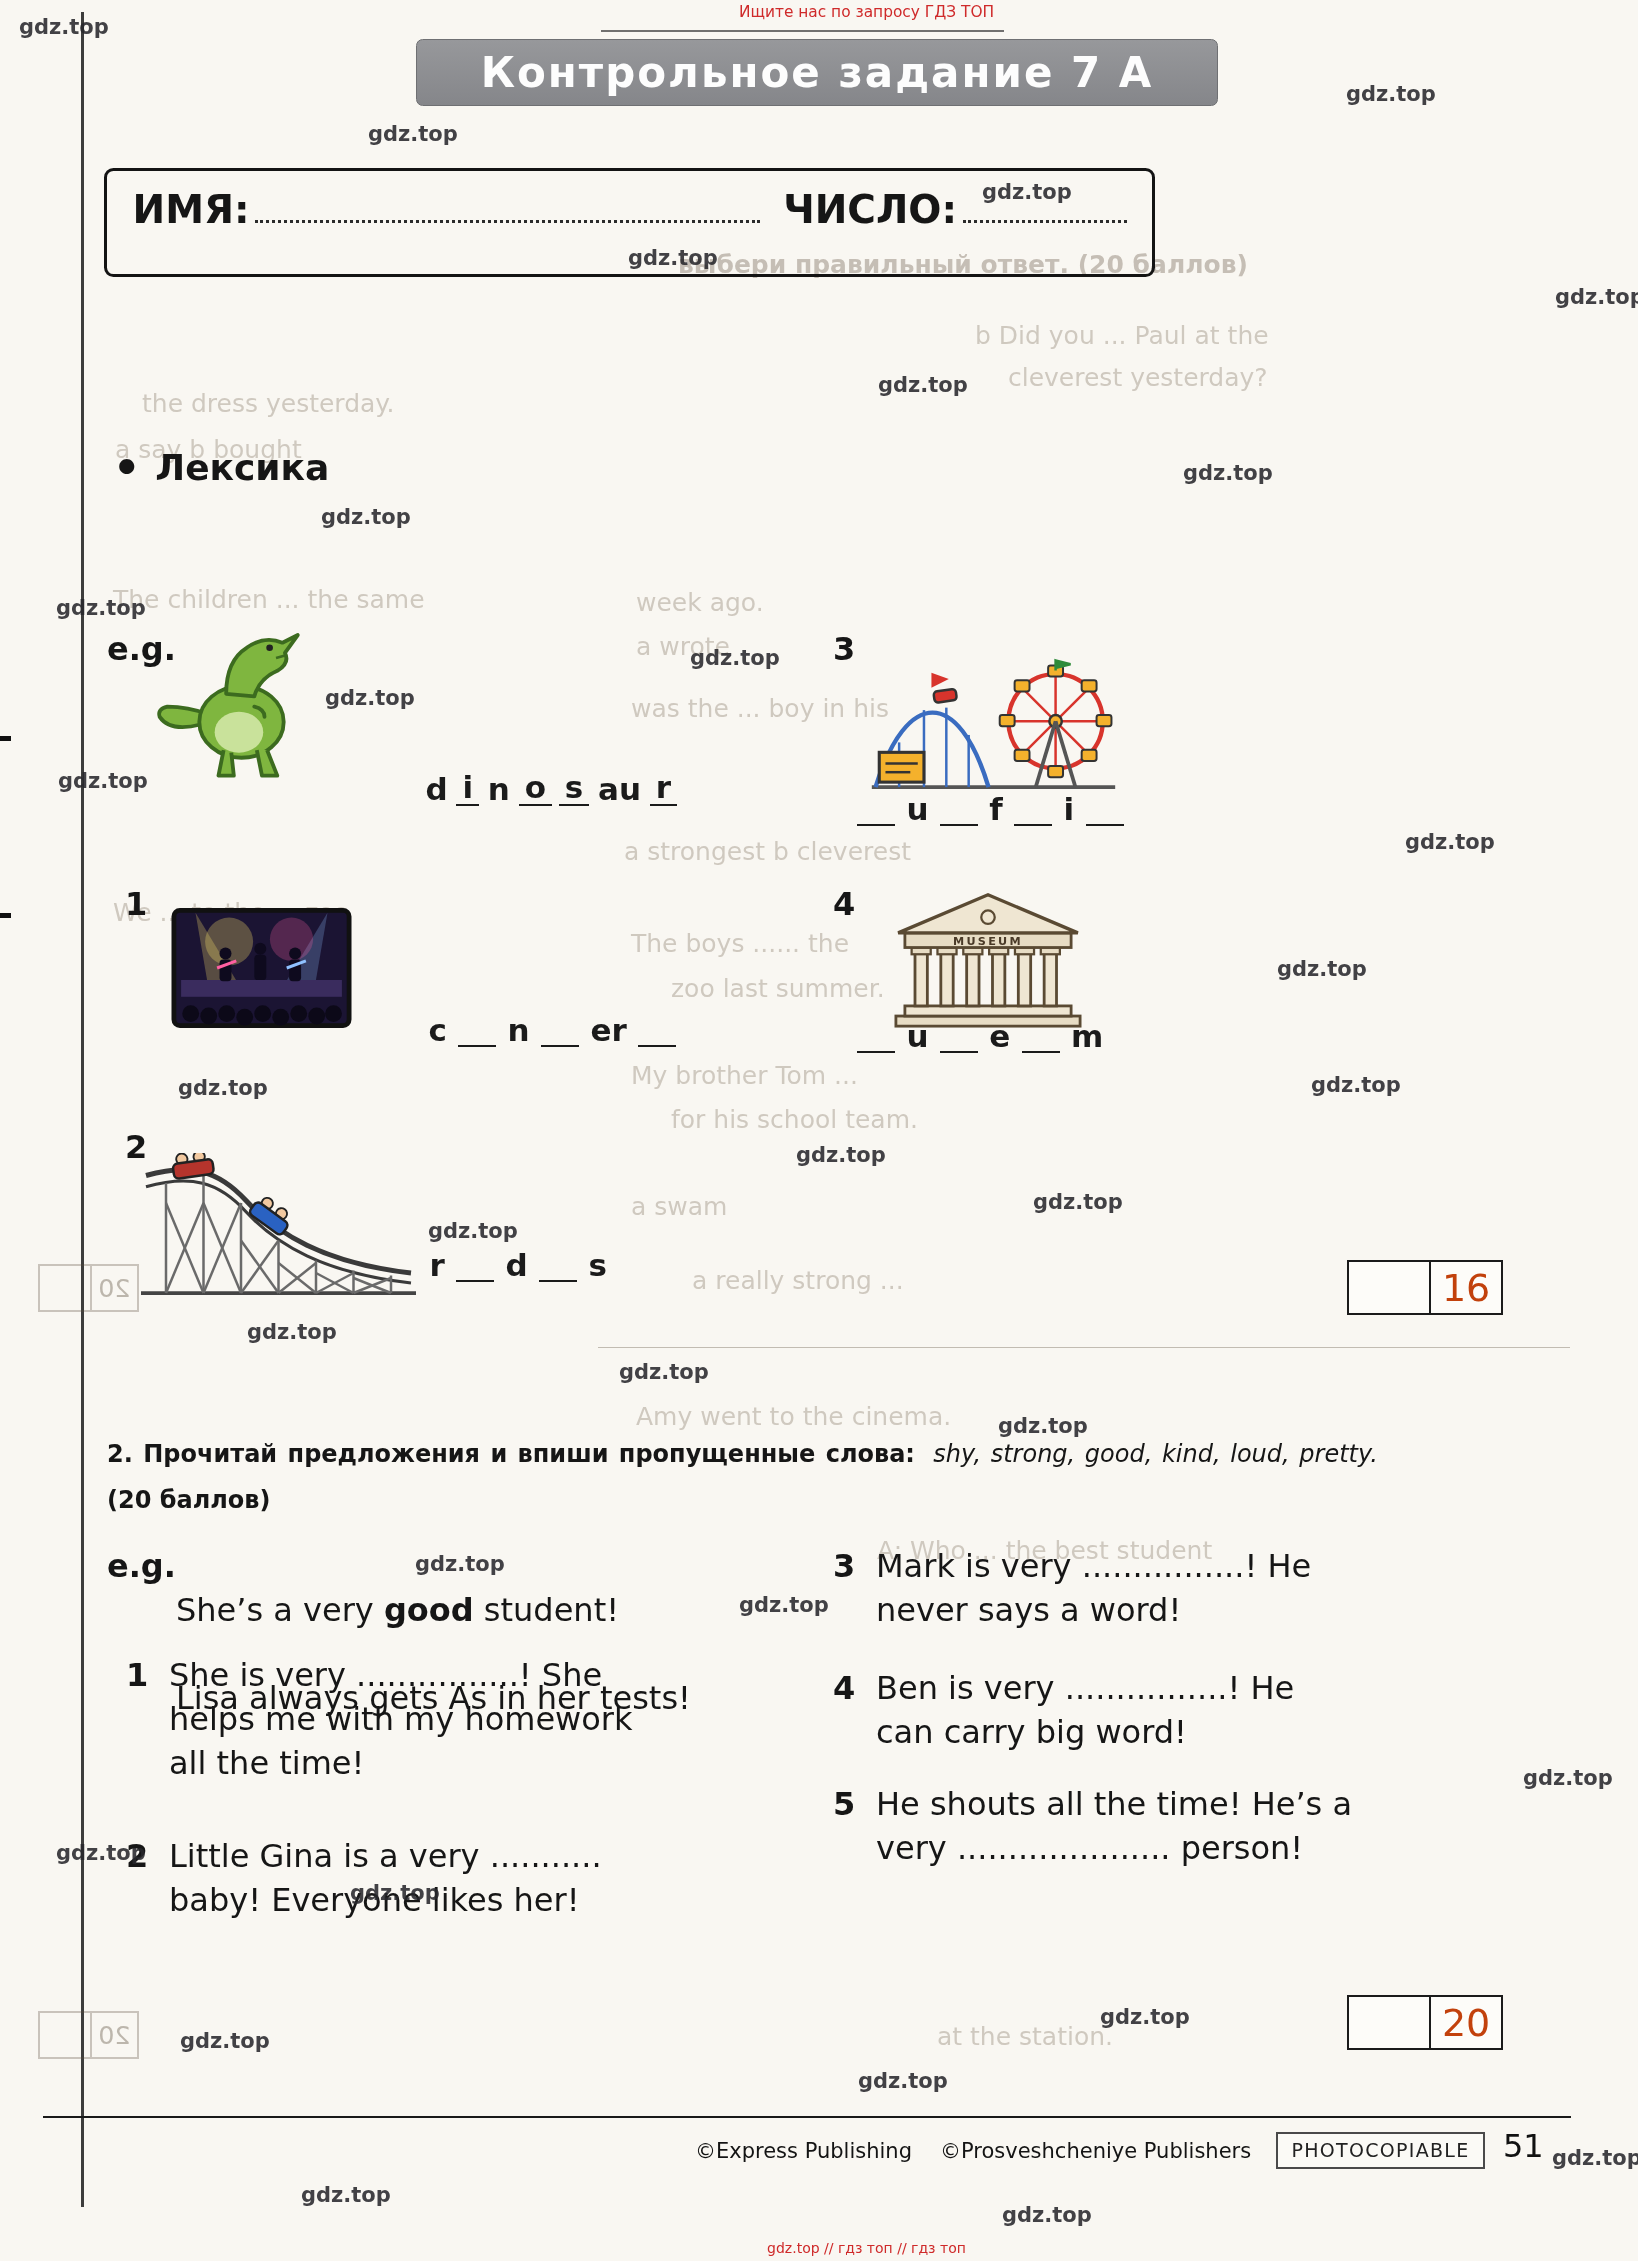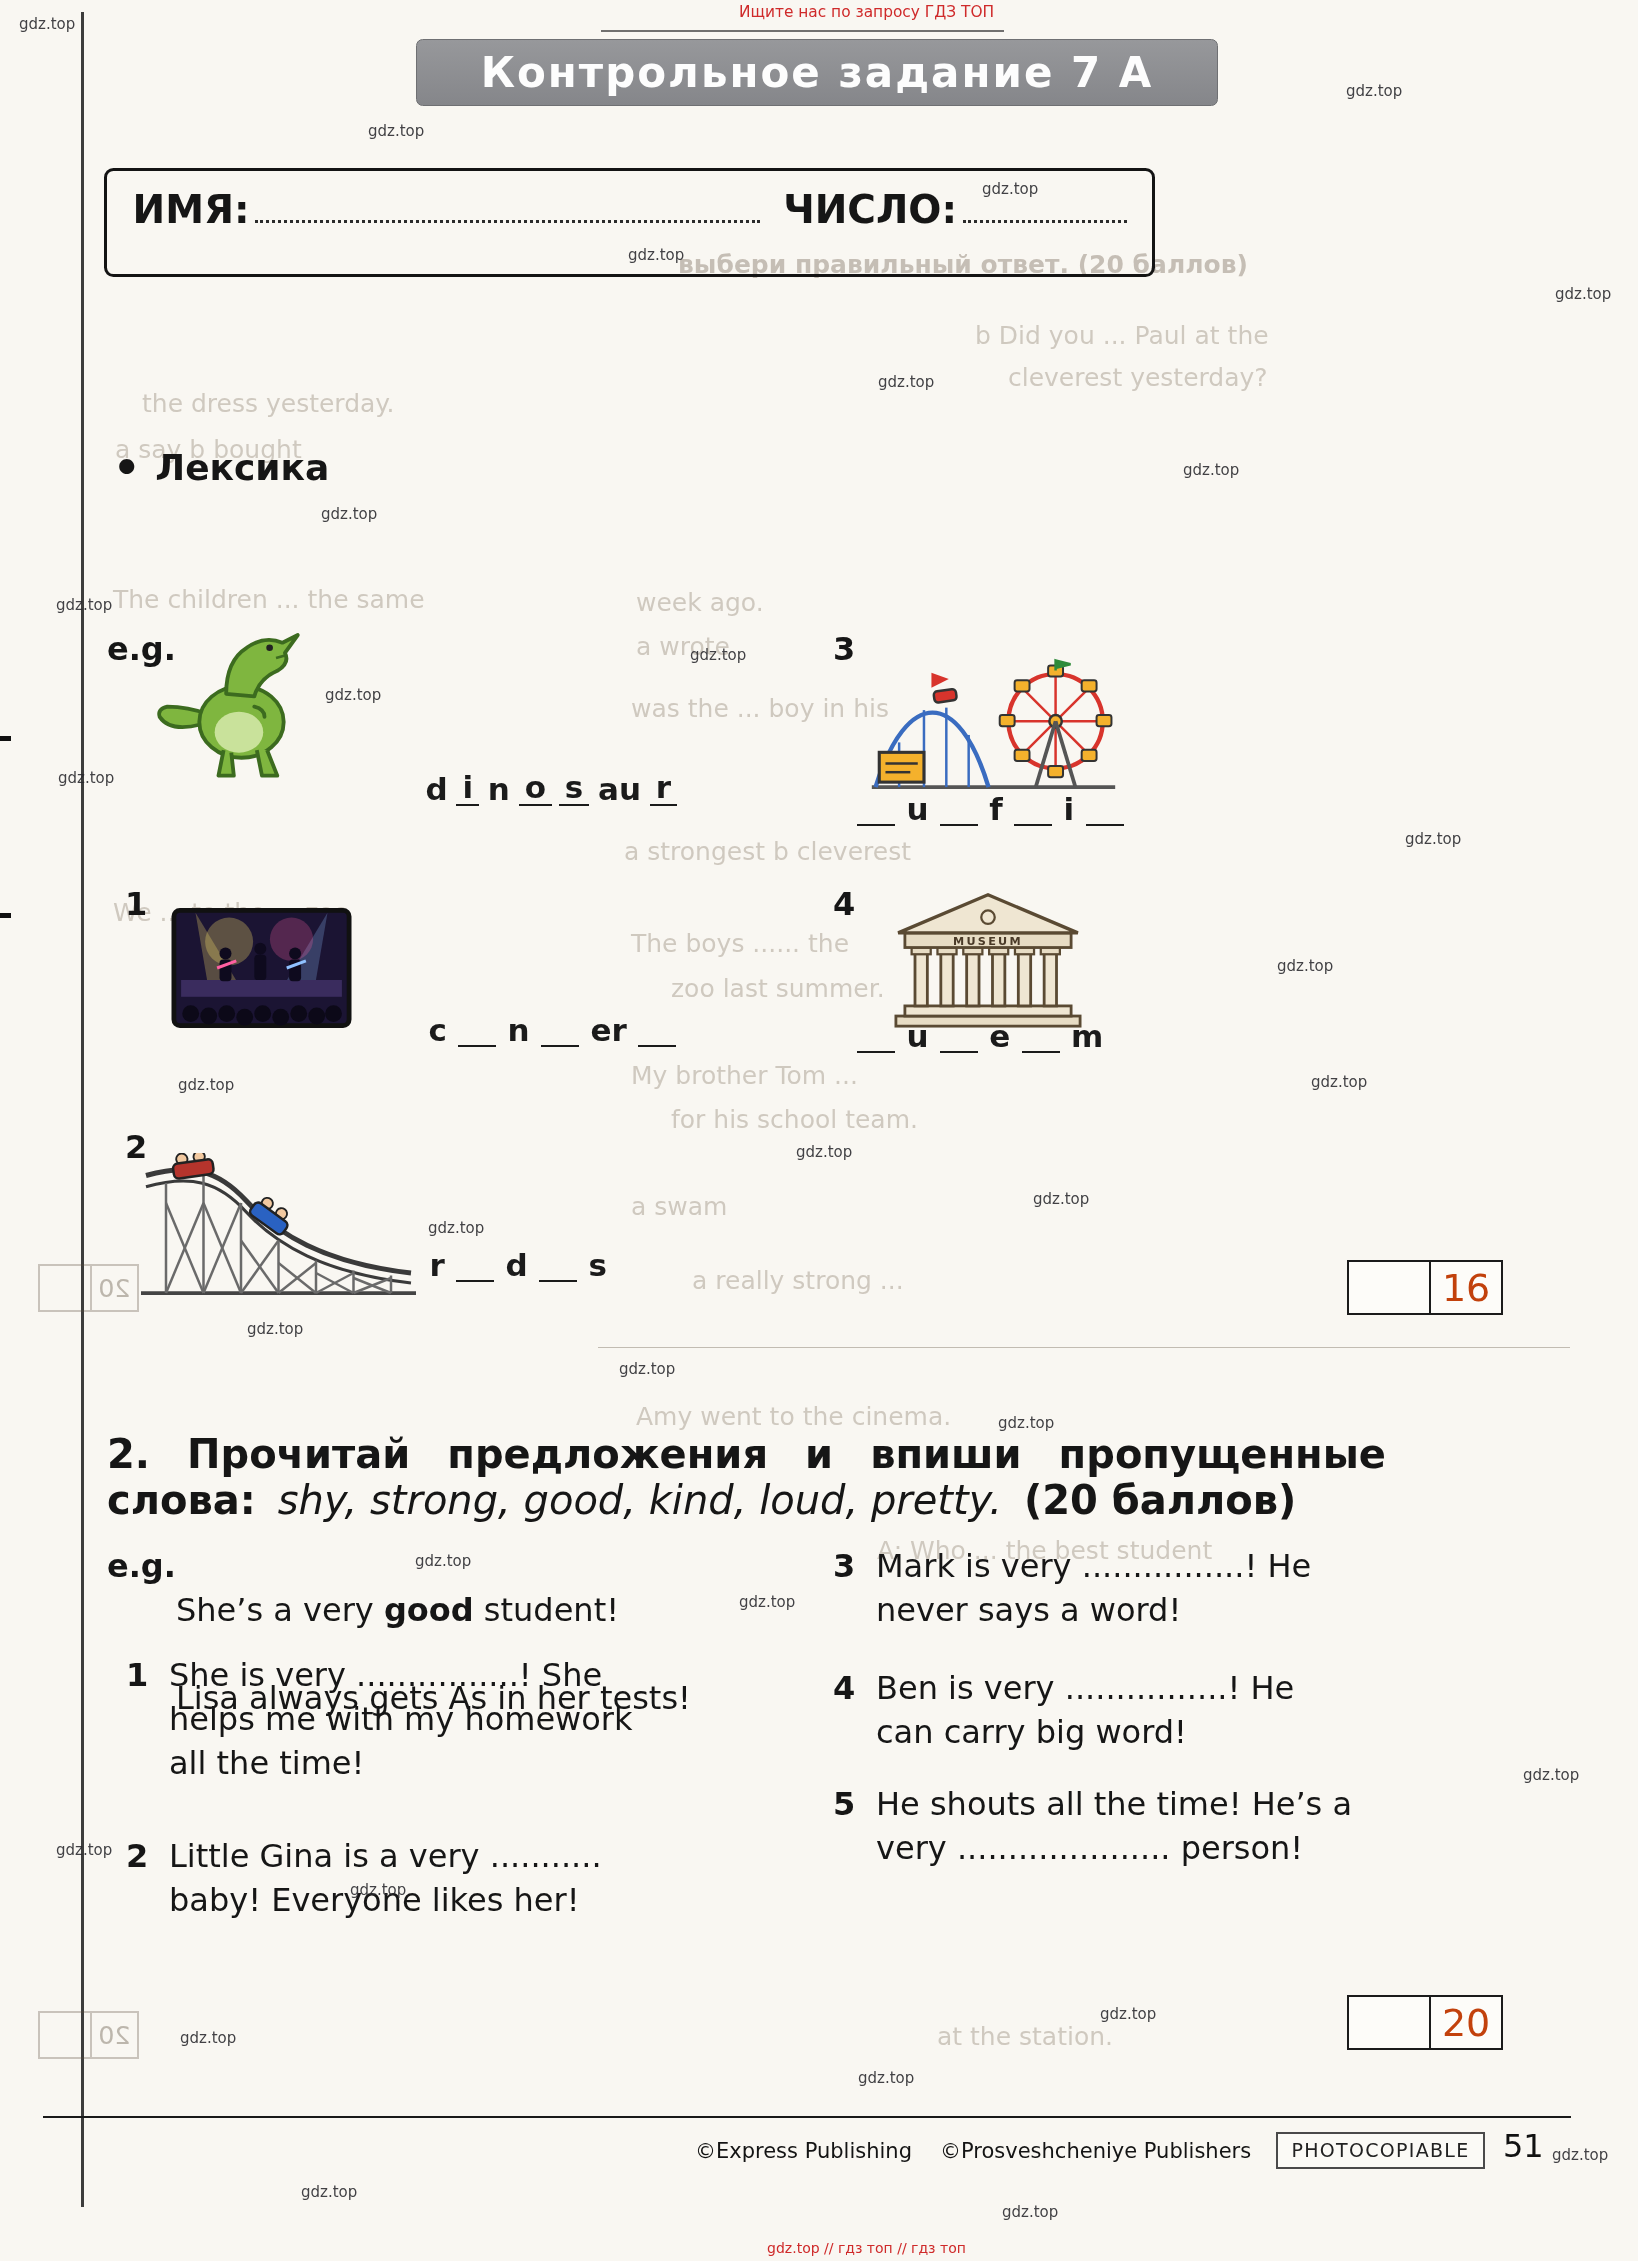--- a/index.html
+++ b/index.html
@@ -6,21 +6,21 @@
   body { background:#d8d6d2; font-family:"DejaVu Sans","Liberation Sans",sans-serif; color:#161616; }
   .sheet { position:relative; width:1639px; height:2261px; background:#f9f7f2; overflow:hidden; }
 
   
   .bt-layer  { position:absolute; inset:0; z-index:1; }
   .content   { position:absolute; inset:0; z-index:2; }
   .wm-layer  { position:absolute; inset:0; z-index:3; pointer-events:none; }
 
   .bt { position:absolute; font-size:25px; color:rgba(125,112,95,.34); white-space:nowrap; }
   .bt-b { font-weight:700; color:rgba(120,105,90,.40); }
-  .wm { position:absolute; font-size:15px; font-weight:400; color:rgba(40,40,44,.88); white-space:nowrap; }
+  .wm { position:absolute; font-size:21px; font-weight:700; color:rgba(40,40,44,.88); white-space:nowrap; }
 
   .spine { position:absolute; left:81px; top:12px; width:2.7px; height:2195px; background:#1c1c1c; opacity:.85; }
   .tick  { position:absolute; left:0; width:10.7px; height:5.4px; background:#111; }
 
   .top-note { position:absolute; left:645px; top:2.7px; width:443px; text-align:center; font-size:15.4px; color:#cf2a2a; }
   .top-rule { position:absolute; left:601px; top:29.5px; width:403px; border-top:2px solid rgba(40,40,40,.65); }
   .bottom-note { position:absolute; left:645px; top:2240px; width:443px; text-align:center; font-size:14px; color:#cf2a2a; }
 
   .title-bar { position:absolute; left:416px; top:39px; width:802px; height:67px; background:linear-gradient(#97989b,#85868a); border:1.3px solid #6f7073; border-radius:6.7px; display:flex; align-items:center; justify-content:center; }
   .title-bar span { color:#fdfdfd; font-size:42px; font-weight:700; letter-spacing:2px; white-space:nowrap; }
@@ -45,21 +45,21 @@
   .tok-g { margin:0 5.4px; font-weight:600; }
   .tok-b { width:38px; height:38px; border-bottom:2.7px solid #1b1b1b; margin:0 6px; }
   .tok-f { border-bottom:2.7px solid #1b1b1b; padding:0 6px; margin:0 3.4px; font-weight:700; }
 
   .score-box { position:absolute; width:156px; height:55px; border:2.7px solid #1b1b1b; display:flex; background:#fdfcf9; }
   .score-box .cell-blank { flex:1.15; border-right:2.7px solid #1b1b1b; }
   .score-box .cell-value { flex:1; display:flex; align-items:center; justify-content:center; font-size:38px; color:#c2410c; }
 
   .section-divider { position:absolute; left:598px; top:1347px; width:972px; border-top:1.3px solid rgba(150,140,125,.55); }
 
-  .t2-heading { position:absolute; left:107px; top:1431px; width:1279px; font-size:40px; font-weight:700; line-height:46px; text-align:justify; }
+  .t2-heading { position:absolute; left:107px; top:1431px; width:1279px; font-size:24px; font-weight:700; line-height:46px; text-align:justify; }
   .t2-heading .words { font-style:italic; font-weight:400; margin:0 8px; }
 
   .t2-item { position:absolute; display:flex; font-size:32px; line-height:44px; }
   .t2-num { flex:0 0 43px; font-weight:700; }
   .t2-num.eg { flex:0 0 64px; }
   .t2-text { white-space:pre-line; }
   .t2-text b { font-weight:700; }
 
   .ghost-box { position:absolute; width:101px; height:48px; border:2.7px solid rgba(90,75,58,.30); display:flex; transform:scaleX(-1); color:rgba(90,75,58,.38); }
   .ghost-box .gcell1 { flex:1; border-right:2.7px solid rgba(90,75,58,.30); display:flex; align-items:center; justify-content:center; font-size:25.5px; }

